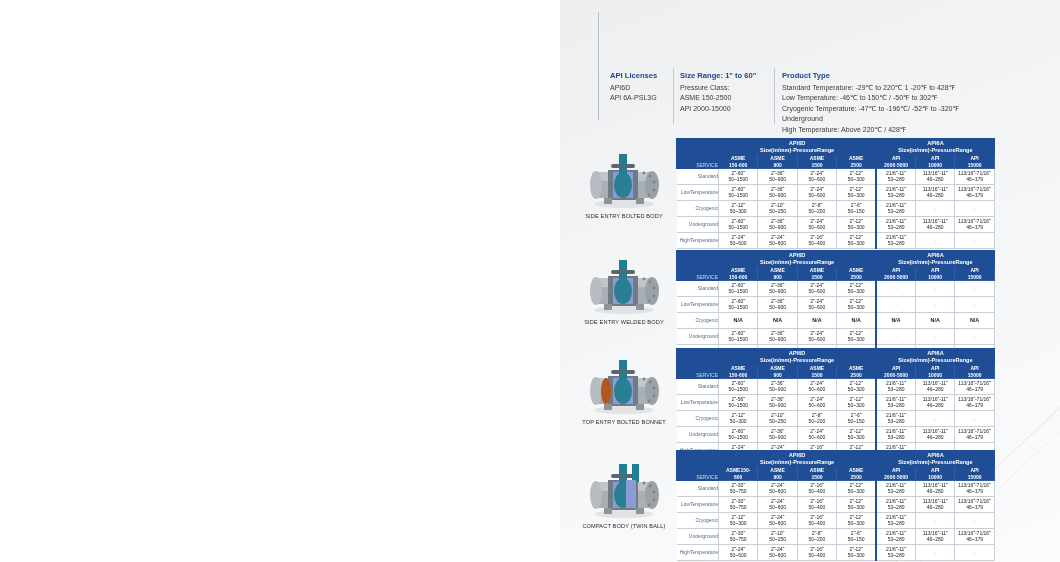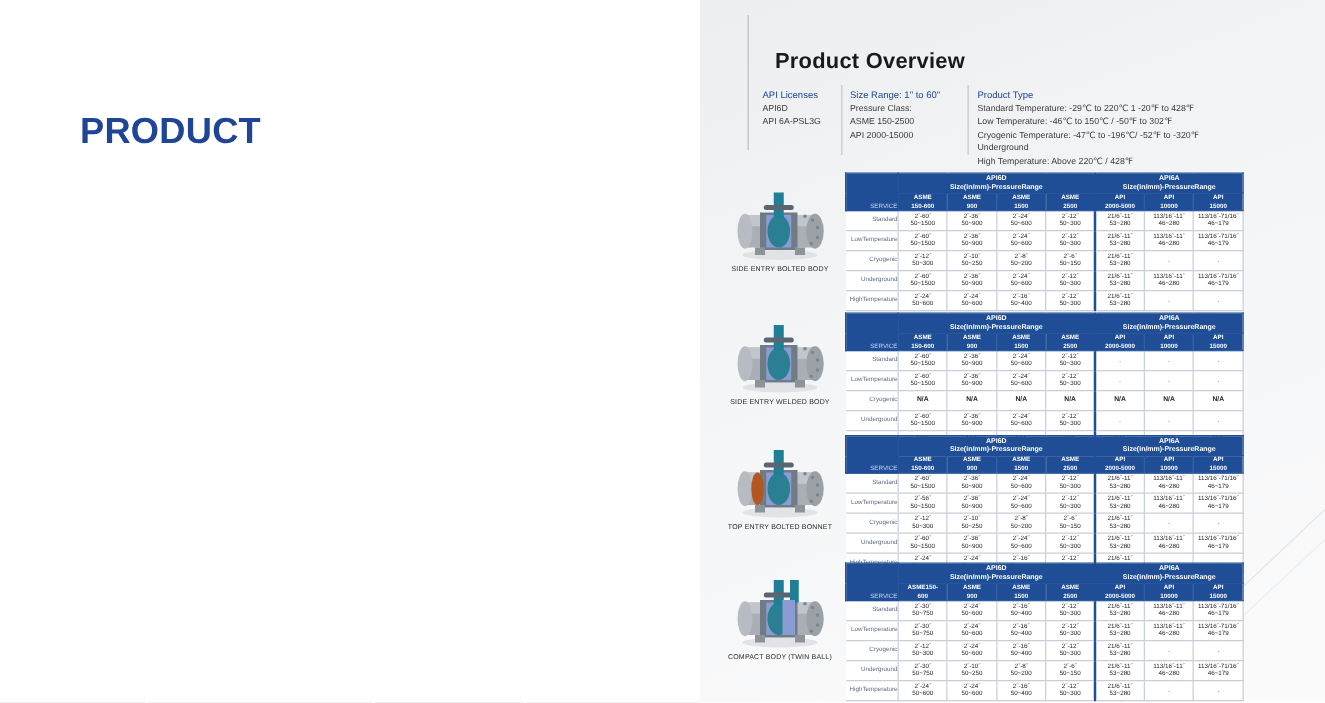--- a/index.html
+++ b/index.html
@@ -43,21 +43,21 @@
     overflow:hidden;
   }
   #vdivider{position:absolute;left:38px;top:12px;width:1px;height:108px;background:#b9bec6;}
 
   #ov-title{
     position:absolute;left:60px;top:38px;
     font-size:17.5px;font-weight:bold;color:#1a1a1a;letter-spacing:.2px;
   }
 
   .spec-col{position:absolute;top:70px;font-size:7px;color:#3b3b3b;line-height:1.52;}
-  .spec-col .h{font-weight:normal;color:#20478f;font-size:7.6px;margin-bottom:1px;display:block;}
+  .spec-col .h{font-weight:bold;color:#20478f;font-size:7.6px;margin-bottom:1px;display:block;}
   .spec-col .l{display:block;white-space:nowrap;}
   #spec-1{left:50px;width:68px;}
   #spec-2{left:120px;width:92px;}
   #spec-3{left:222px;width:250px;}
   .spec-sep{position:absolute;top:68px;width:1px;height:56px;background:#c3c7cd;}
   .valve-wrap{position:absolute;left:10px;width:108px;text-align:center;}
   .valve-cap{font-size:5.6px;color:#2b2b2b;letter-spacing:.15px;margin-top:3px;white-space:nowrap;}
   .valve-img{width:84px;height:58px;margin:0 auto;display:block;}
 
   table.vt{
@@ -262,32 +262,30 @@
     <svg class="diag-white" style="left:0;top:0;width:560px;height:562px;z-index:7;" viewBox="0 0 560 562" preserveAspectRatio="none">
       <polygon points="519,0 560,0 60,562 14,562" fill="#ffffff"></polygon>
       <polygon points="0,0 519,0 0,562" fill="#ffffff" opacity="0"></polygon>
     </svg>
 
     <svg style="position:absolute;left:0;top:0;width:560px;height:562px;z-index:4;" viewBox="0 0 560 562" preserveAspectRatio="none">
       <polygon points="0,0 519,0 14,562 0,562" fill="#ffffff"></polygon>
     </svg>
 
     <h1 id="title">
-      <div>PRODUCT</div>
     </h1>
   </div>
 
   <div id="right">
     <svg class="deco" style="left:330px;top:398px;width:180px;height:170px;border:0;" viewBox="0 0 180 170">
       <line x1="178" y1="2" x2="2" y2="168" stroke="#e4e6ea" stroke-width="1"></line>
       <line x1="178" y1="26" x2="26" y2="168" stroke="#eceef1" stroke-width="1"></line>
     </svg>
 
     <div id="vdivider"></div>
-    <div id="ov-title">Product Overview</div>
 
     <div class="spec-sep" style="left:113px;"></div>
     <div class="spec-sep" style="left:214px;"></div>
 
     <div class="spec-col" id="spec-1">
       <span class="h">API Licenses</span>
       <span class="l">API6D</span>
       <span class="l">API 6A-PSL3G</span>
     </div>
     <div class="spec-col" id="spec-2">

